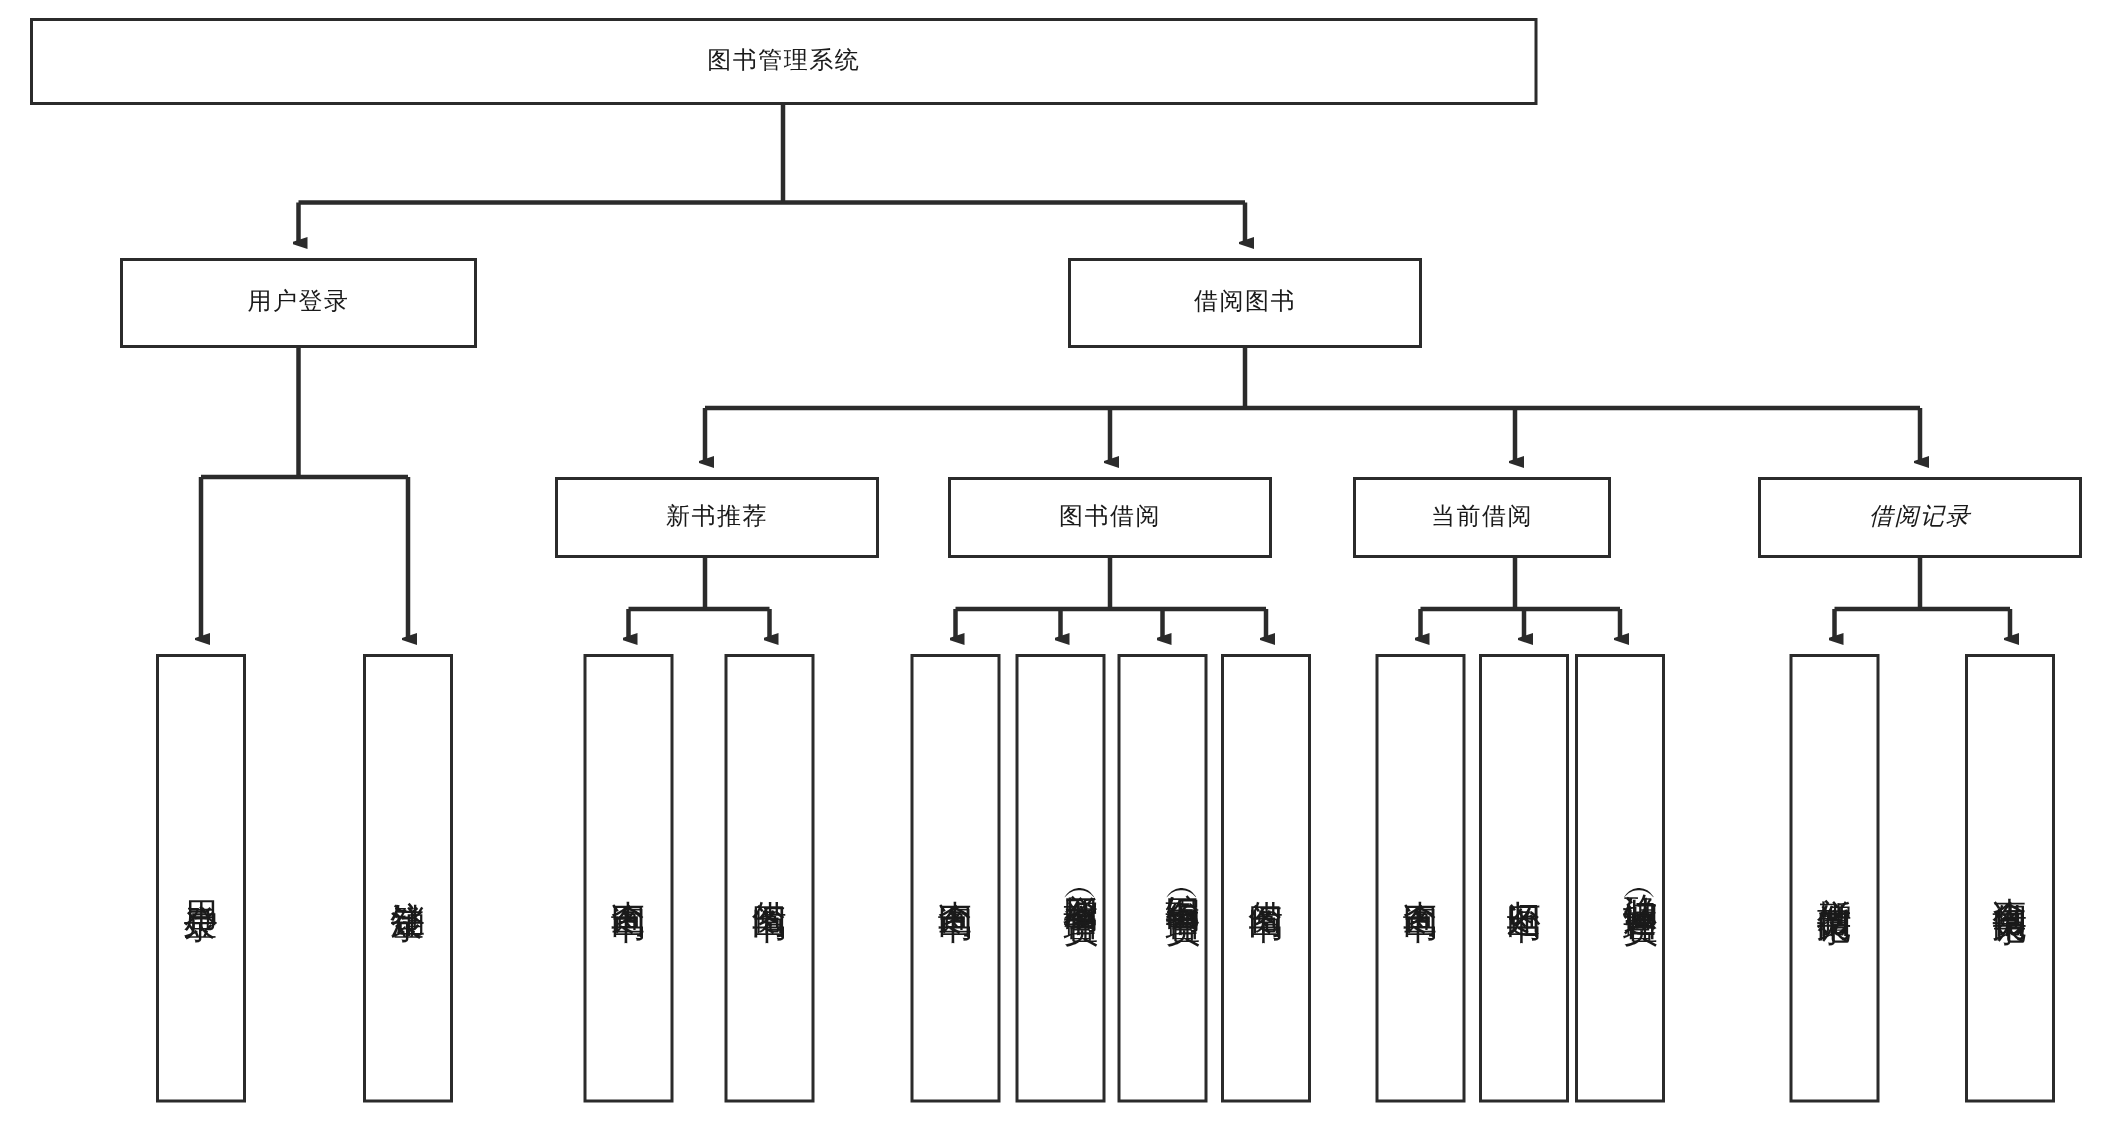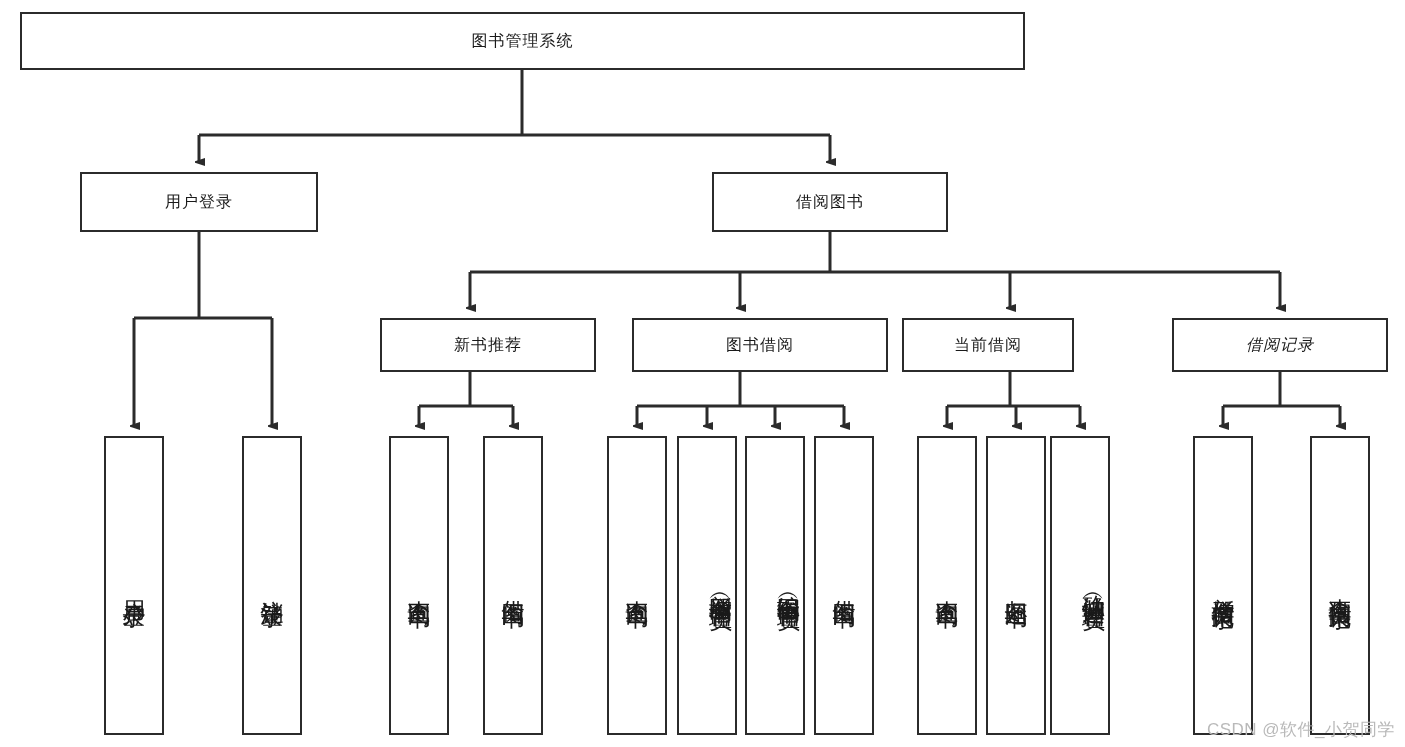--- a/index.html
+++ b/index.html
@@ -124,24 +124,24 @@
     <span>图书管理系统</span>
   </div>
 
   <div class="node node-h" style="left:80px; top:172px; width:238px; height:60px;">
     <span>用户登录</span>
   </div>
   <div class="node node-h" style="left:712px; top:172px; width:236px; height:60px;">
     <span>借阅图书</span>
   </div>
 
-  <div class="node node-h" style="left:380px; top:318px; width:216px; height:54px;">
+  <div class="node node-h" style="left:370px; top:318px; width:216px; height:54px;">
     <span>新书推荐</span>
   </div>
-  <div class="node node-h" style="left:632px; top:318px; width:256px; height:54px;">
+  <div class="node node-h" style="left:632px; top:318px; width:216px; height:54px;">
     <span>图书借阅</span>
   </div>
   <div class="node node-h" style="left:902px; top:318px; width:172px; height:54px;">
     <span>当前借阅</span>
   </div>
   <div class="node node-h" style="left:1172px; top:318px; width:216px; height:54px;font-style:italic;">
     <span>借阅记录</span>
   </div>
 
   <div class="node node-v" style="left:104px; top:436px; width:60px; height:299px;">
@@ -181,15 +181,14 @@
     <span>确认归还（管理员）</span>
   </div>
 
   <div class="node node-v" style="left:1193px; top:436px; width:60px; height:299px;">
     <span>新增借阅记录</span>
   </div>
   <div class="node node-v" style="left:1310px; top:436px; width:60px; height:299px;">
     <span>查询借阅记录</span>
   </div>
 
-  <div class="watermark">CSDN @软件_小贺同学</div>
 
 </div>
 
 </body></html>

